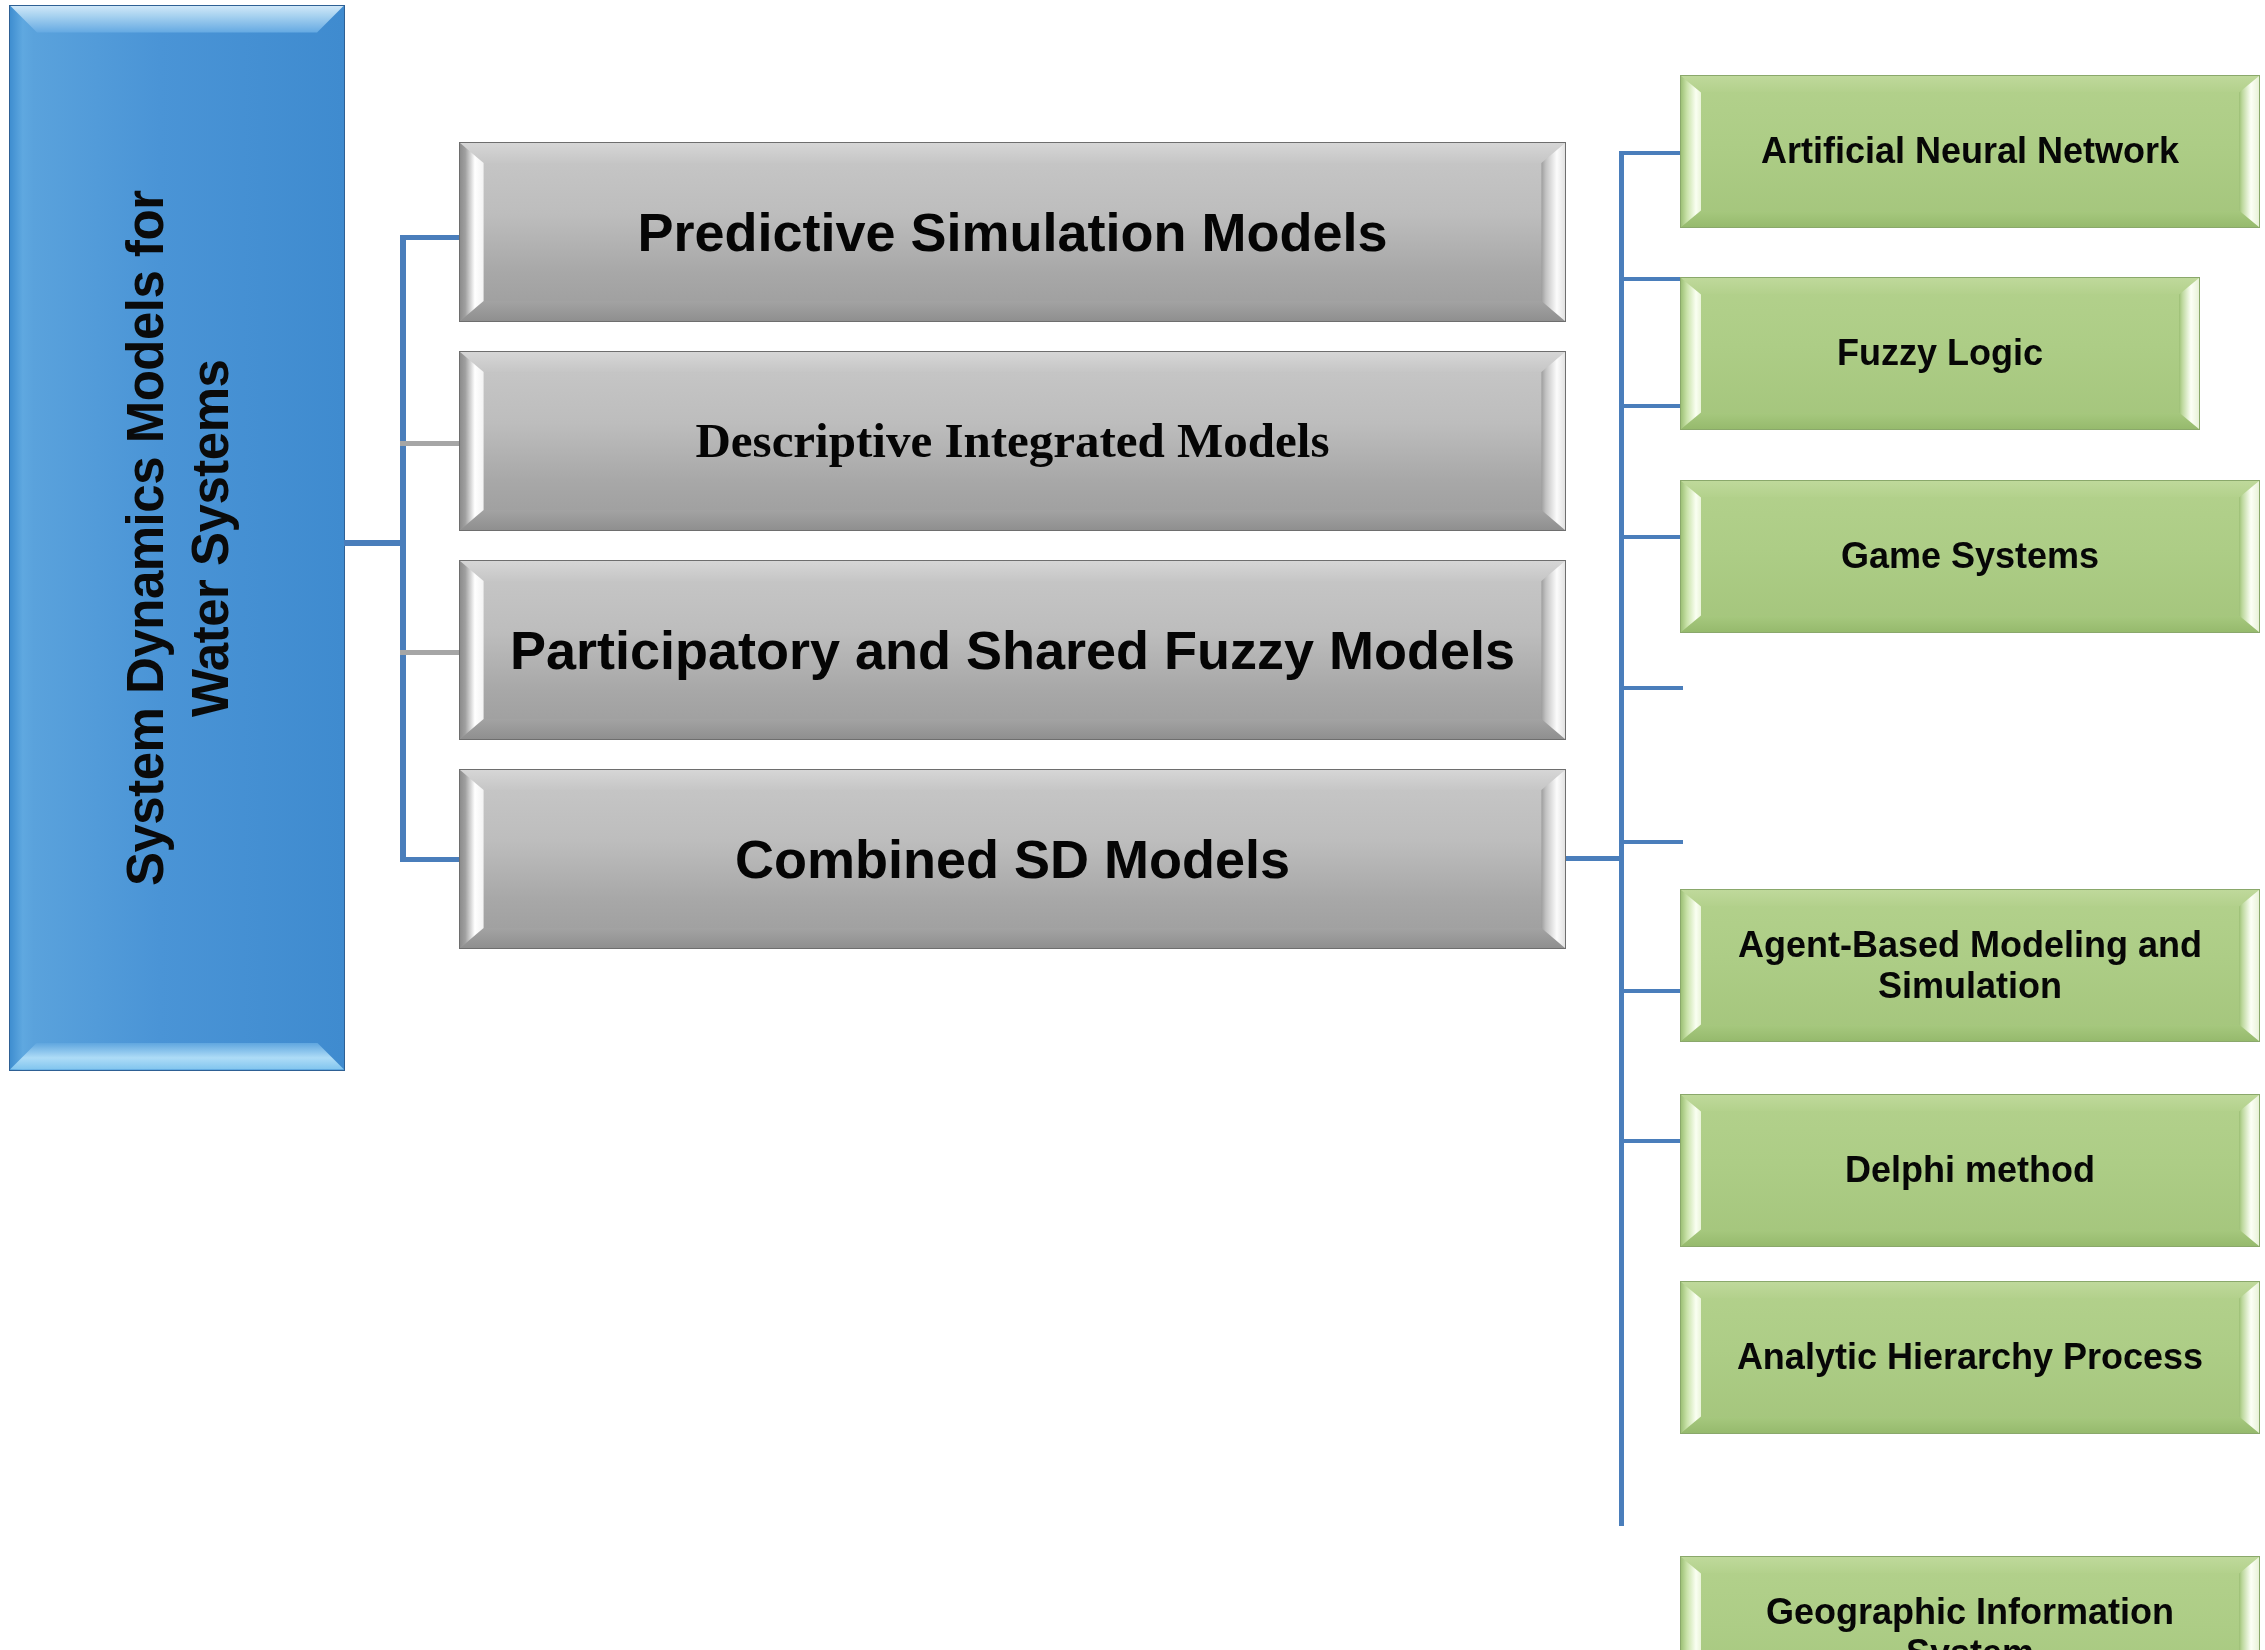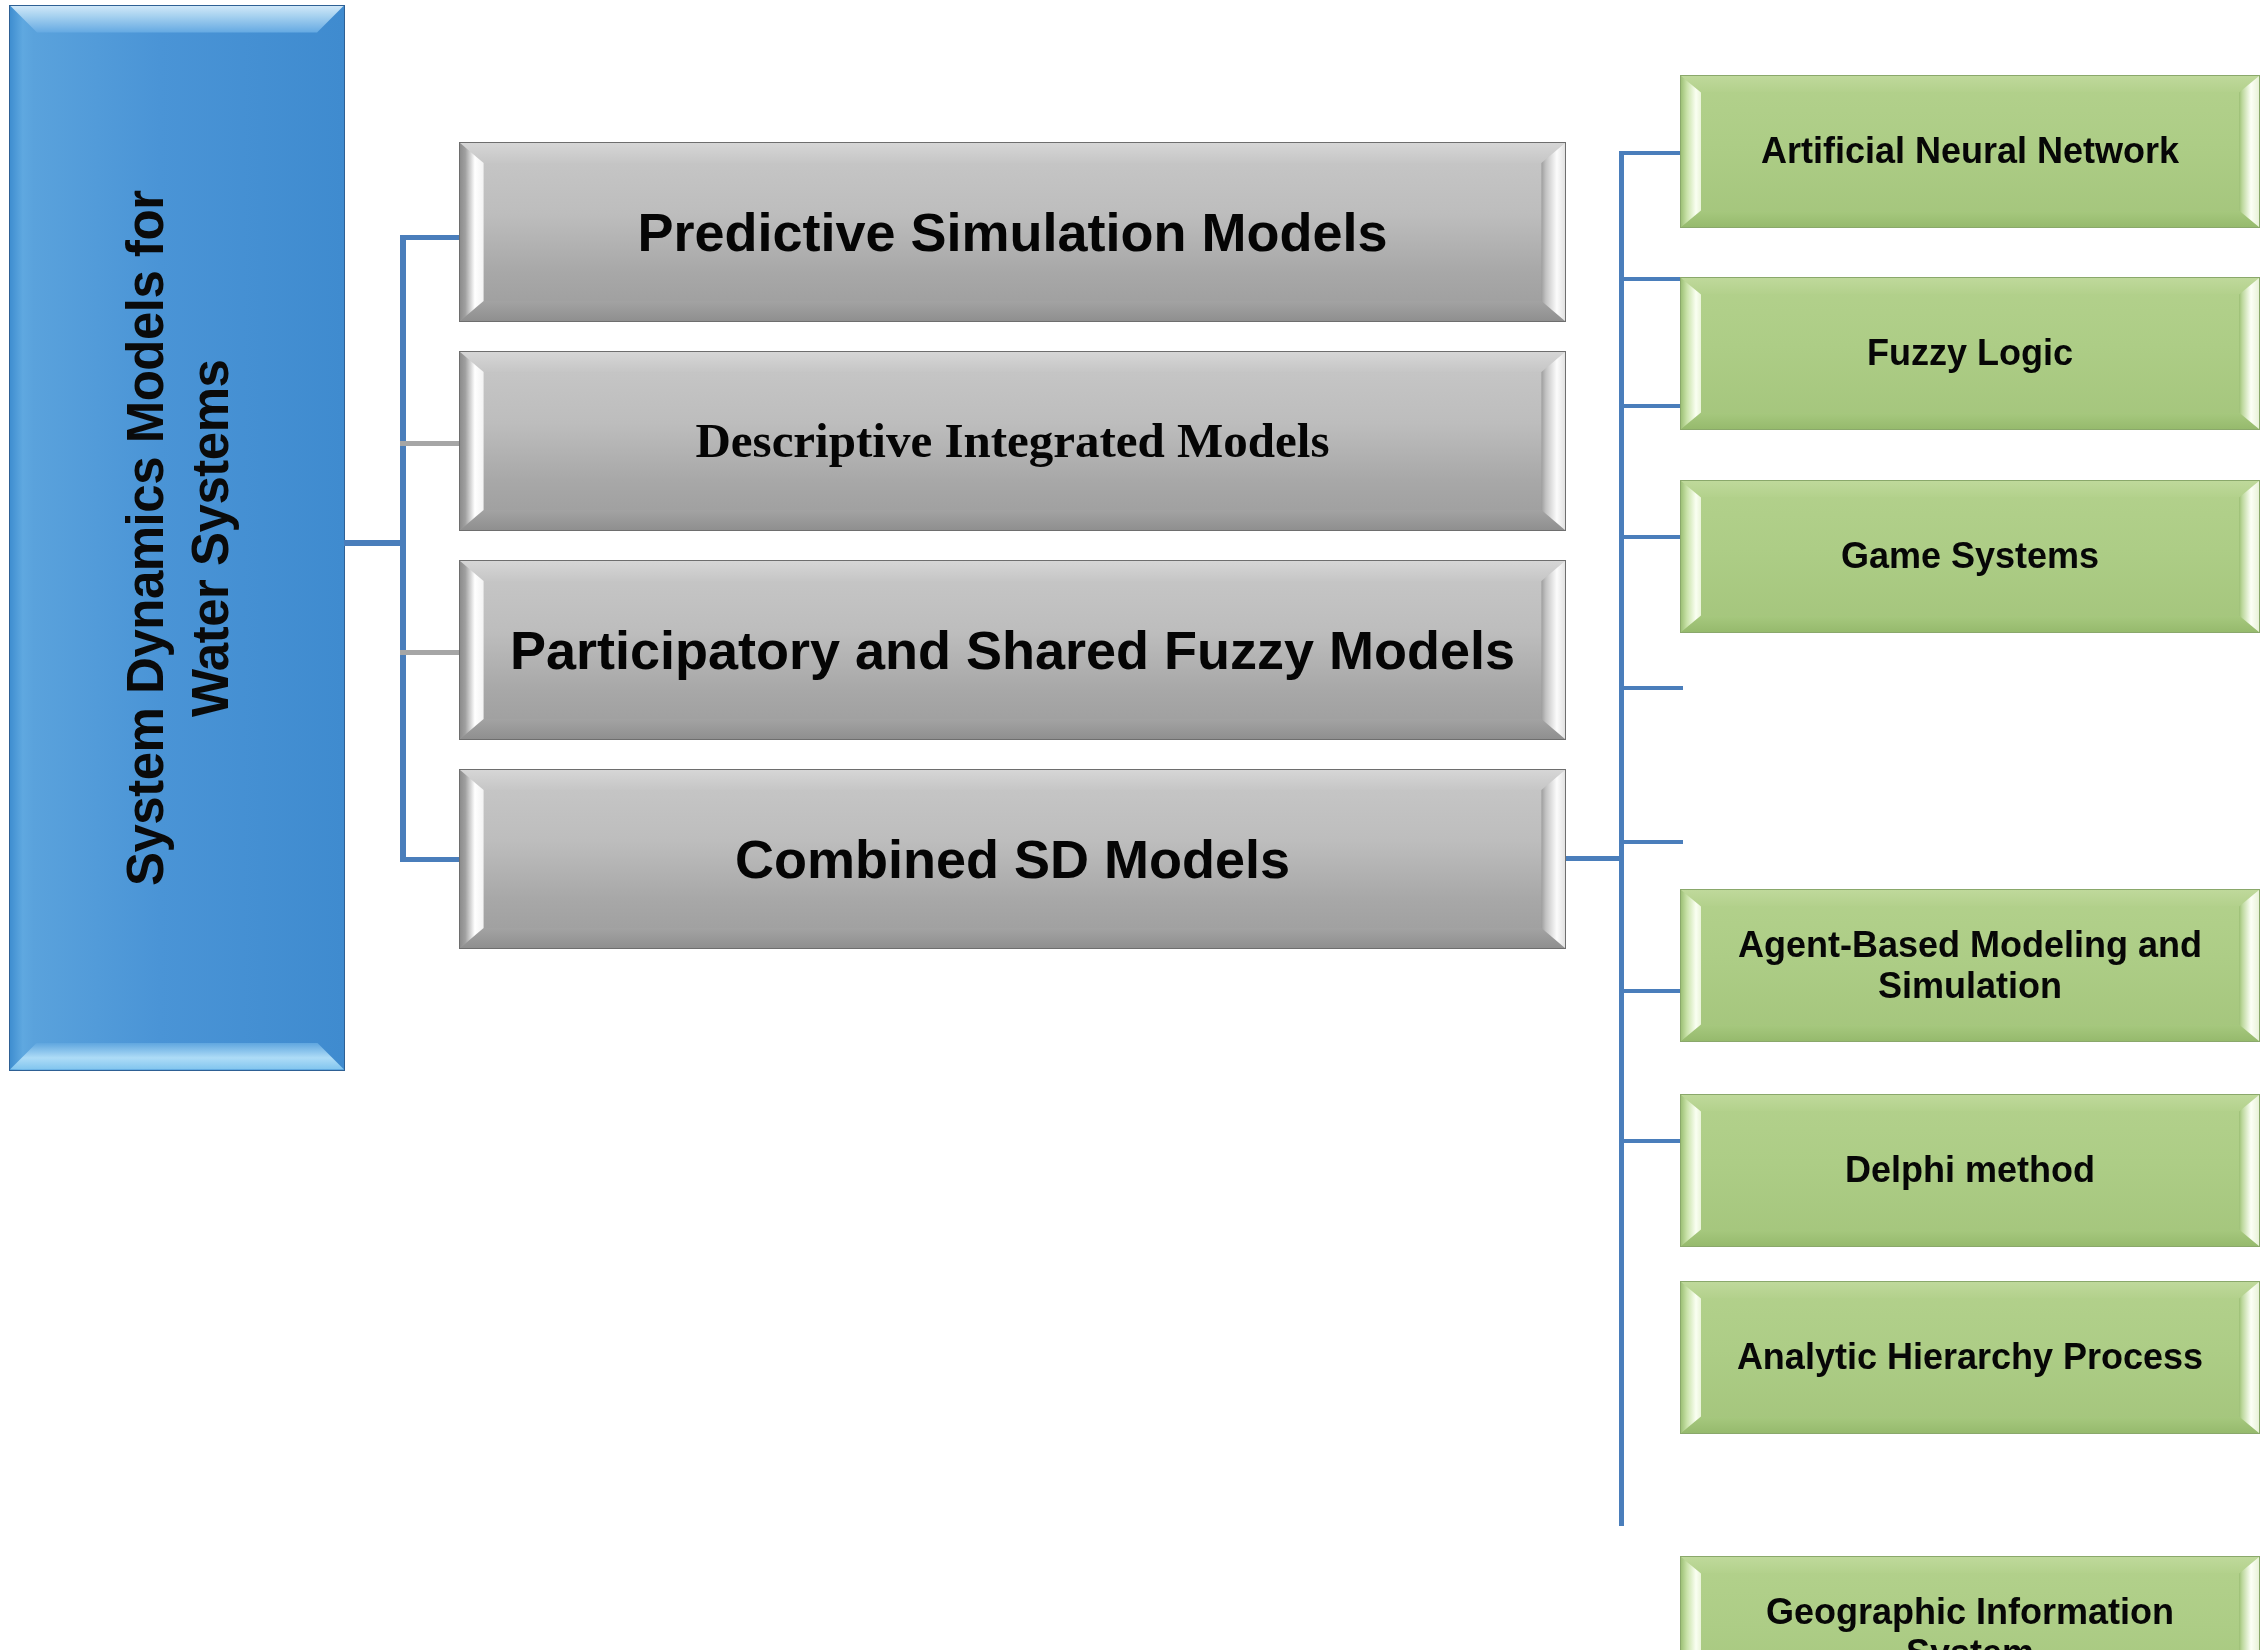--- a/index.html
+++ b/index.html
@@ -263,21 +263,21 @@
   <div class="conn" style="left:1619px; top:1139px; width:64px; height:3.6px;"></div>
 
   <div class="bevel-box green-box" style="left:1680px; top:75px; width:580px; height:153px;">
     <span class="bev-t"></span>
     <span class="bev-b"></span>
     <span class="bev-l"></span>
     <span class="bev-r"></span>
     <span class="bx-label">Artificial Neural Network</span>
   </div>
 
-  <div class="bevel-box green-box" style="left:1680px; top:277px; width:580px; height:153px;">
+  <div class="bevel-box green-box" style="left:1680px; top:277px; width:520px; height:153px;">
     <span class="bev-t"></span>
     <span class="bev-b"></span>
     <span class="bev-l"></span>
     <span class="bev-r"></span>
     <span class="bx-label">Fuzzy Logic</span>
   </div>
 
   <div class="bevel-box green-box" style="left:1680px; top:480px; width:580px; height:153px;">
     <span class="bev-t"></span>
     <span class="bev-b"></span>

